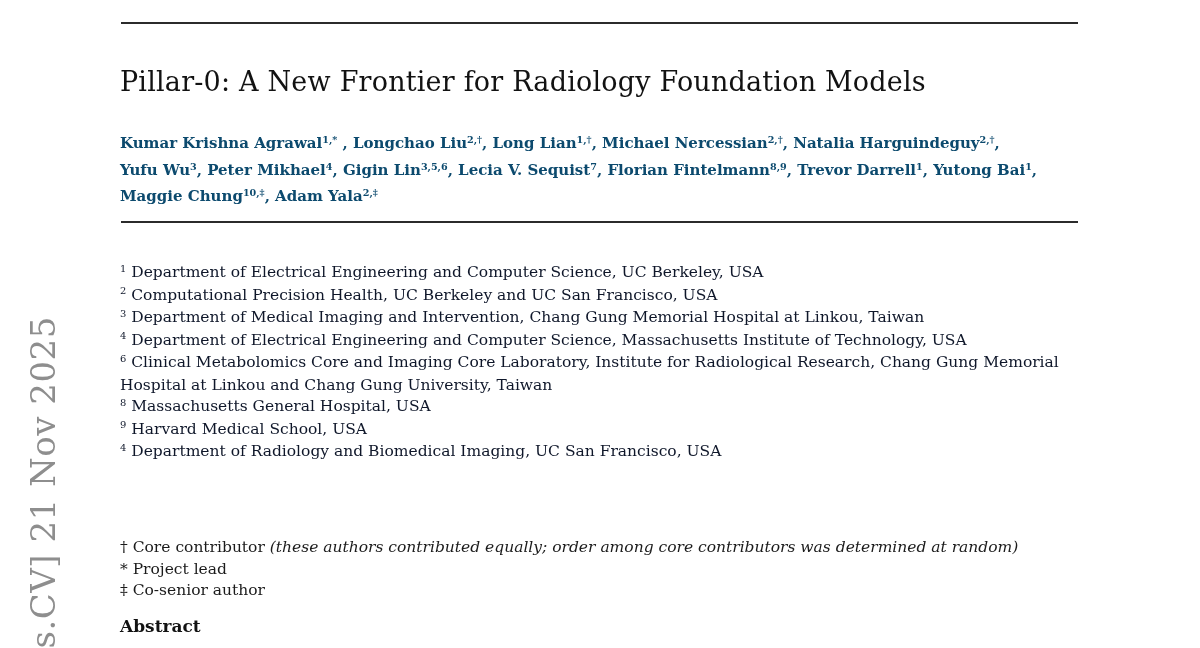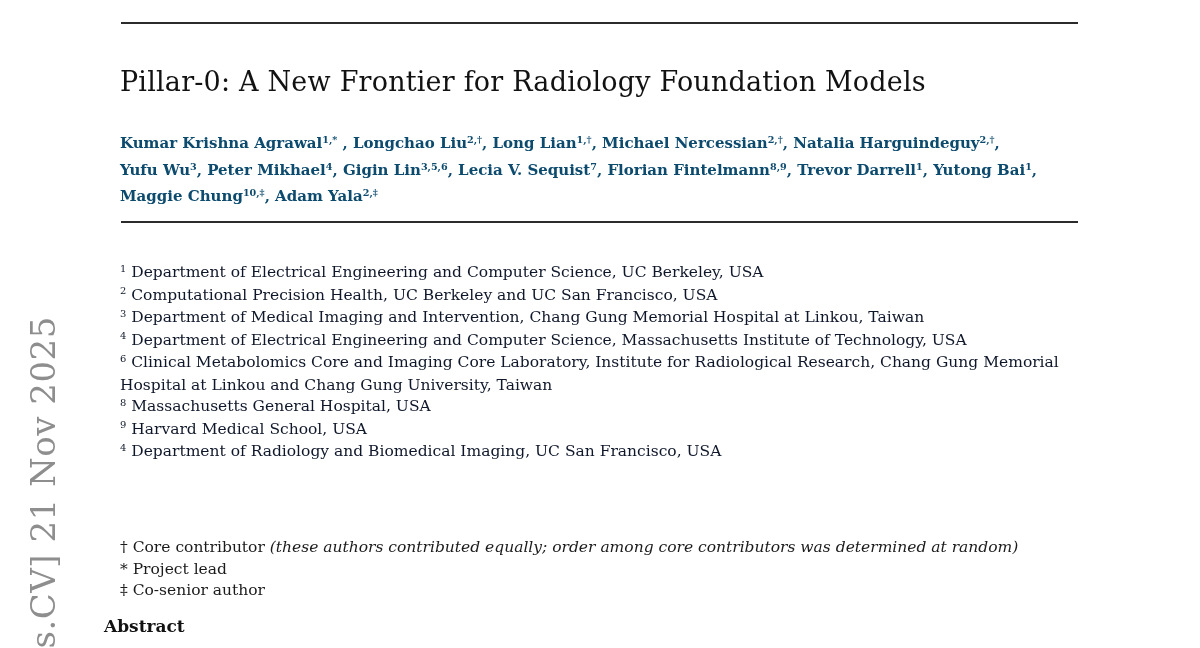--- a/index.html
+++ b/index.html
@@ -63,21 +63,21 @@
   .footnotes {
     position: absolute;
     left: 120px; top: 537px; width: 958px;
     font-size: 15.5px;
     line-height: 21.6px;
     color: #1b1b1b;
   }
   .footnotes .fn-italic { font-style: italic; }
   .abstract-heading {
     position: absolute;
-    left: 104px; top: 616px;
+    left: 120px; top: 616px;
     font-size: 17px;
     font-weight: 700;
     color: #121212;
   }
 </style>
 </head>
 <body>
 
 <div class="page">
   <div class="watermark">cs.CV] 21 Nov 2025</div>

